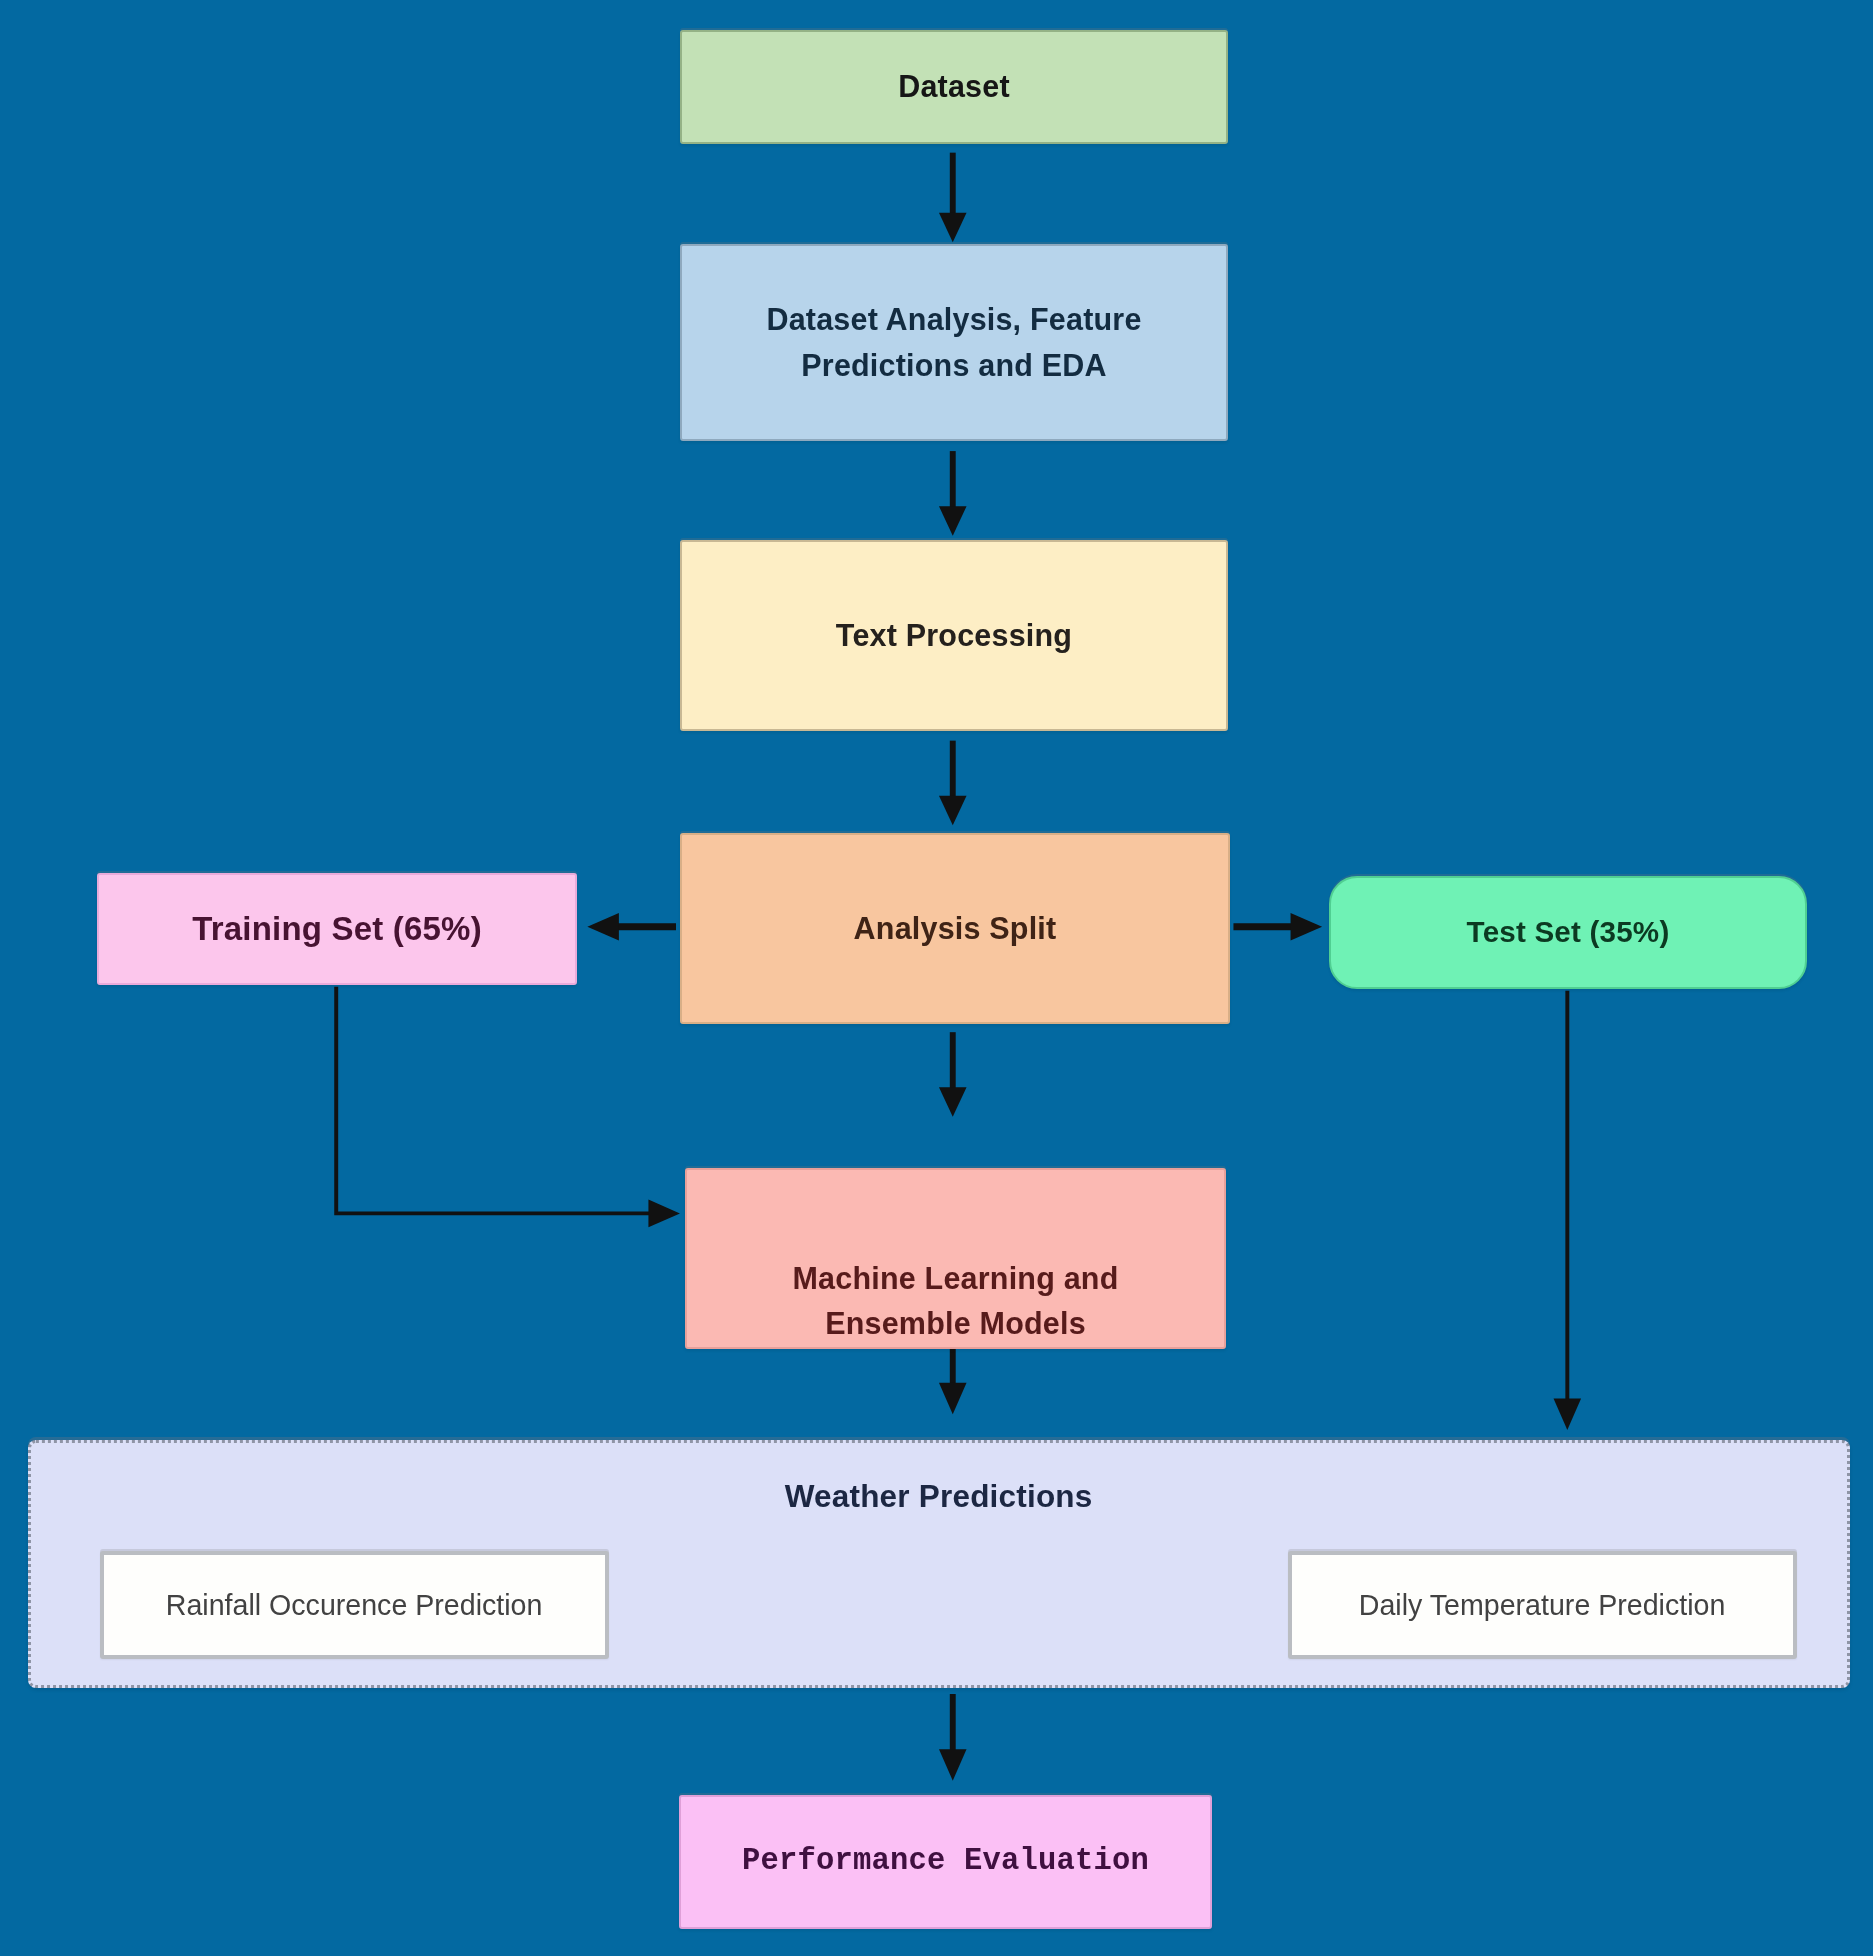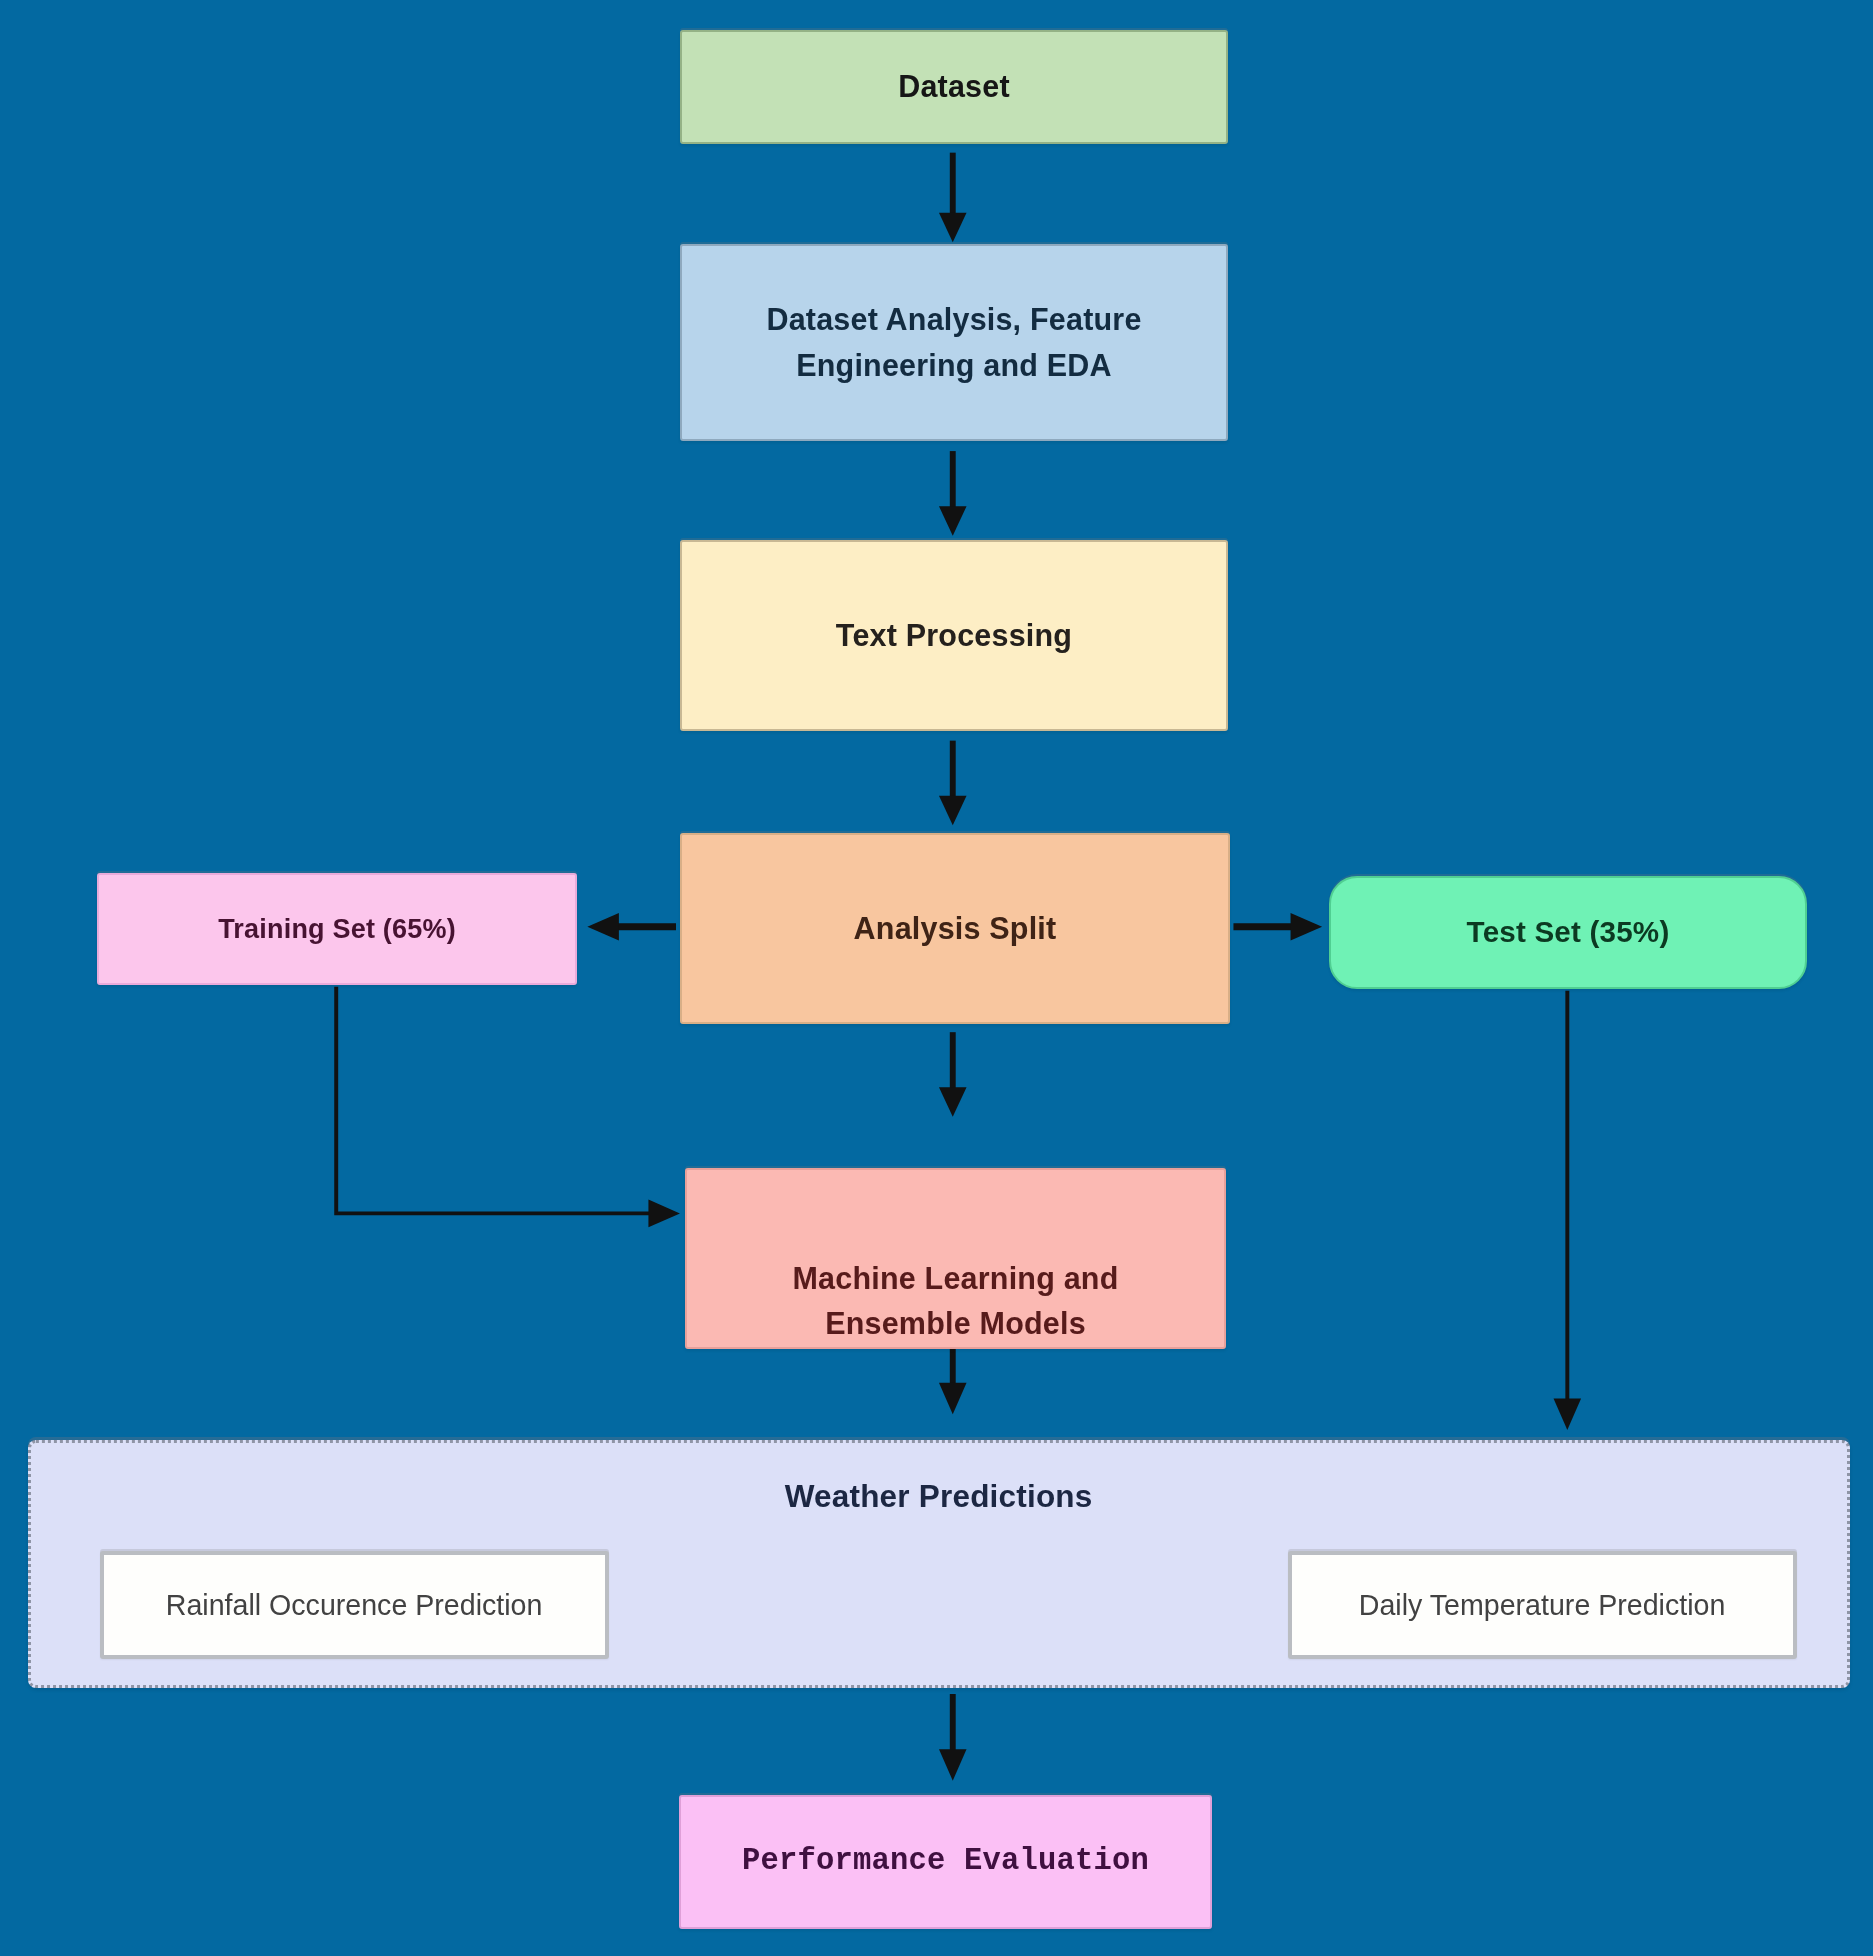--- a/index.html
+++ b/index.html
@@ -107,32 +107,32 @@
       <polygon points="953,1776 981,1776 967,1808" fill="#111"></polygon>
     </g>
   </svg>
 
   <div class="node" style="left: 680px; top: 29.6px; width: 548px; height: 114px; background-color: rgb(195, 225, 182); border-color: rgb(148, 178, 134); color: rgb(22, 22, 22);">
     <span>Dataset</span>
   </div>
 
   <div class="node" style="left: 680px; top: 244px; width: 548px; height: 197px; background-color: rgb(183, 212, 235); border-color: rgb(143, 169, 190); color: rgb(19, 44, 65);">
     <span>Dataset Analysis, Feature
-Engineering and EDA</span>
+Predictions and EDA</span>
   </div>
 
   <div class="node" style="left: 680px; top: 540px; width: 548px; height: 191px; background-color: rgb(253, 238, 197); border-color: rgb(200, 184, 148); color: rgb(37, 33, 29);">
     <span>Text Processing</span>
   </div>
 
   <div class="node" style="left: 680px; top: 833px; width: 550px; height: 191px; background-color: rgb(248, 198, 159); border-color: rgb(217, 175, 135); color: rgb(63, 35, 22);">
     <span>Analysis Split</span>
   </div>
 
-  <div class="node" style="left: 97px; top: 873px; width: 480px; height: 112px; font-size: 27px; background-color: rgb(252, 198, 236); border-color: rgb(233, 171, 218); color: rgb(71, 19, 50);">
+  <div class="node" style="left: 97px; top: 873px; width: 480px; height: 112px; font-size: 33px; background-color: rgb(252, 198, 236); border-color: rgb(233, 171, 218); color: rgb(71, 19, 50);">
     <span>Training Set (65%)</span>
   </div>
 
   <div class="node" style="left: 1329px; top: 876px; width: 478px; height: 113px; font-size: 29.6px; background-color: rgb(111, 242, 181); border-color: rgb(80, 207, 146); color: rgb(12, 58, 34); border-radius: 28px;">
     <span>Test Set (35%)</span>
   </div>
 
   <div class="node" style="left: 685px; top: 1168px; width: 541px; height: 181px; background-color: rgb(251, 185, 179); border-color: rgb(232, 160, 154); color: rgb(87, 27, 27); align-items: flex-end;">
     <span>Machine Learning and
 Ensemble Models</span>

